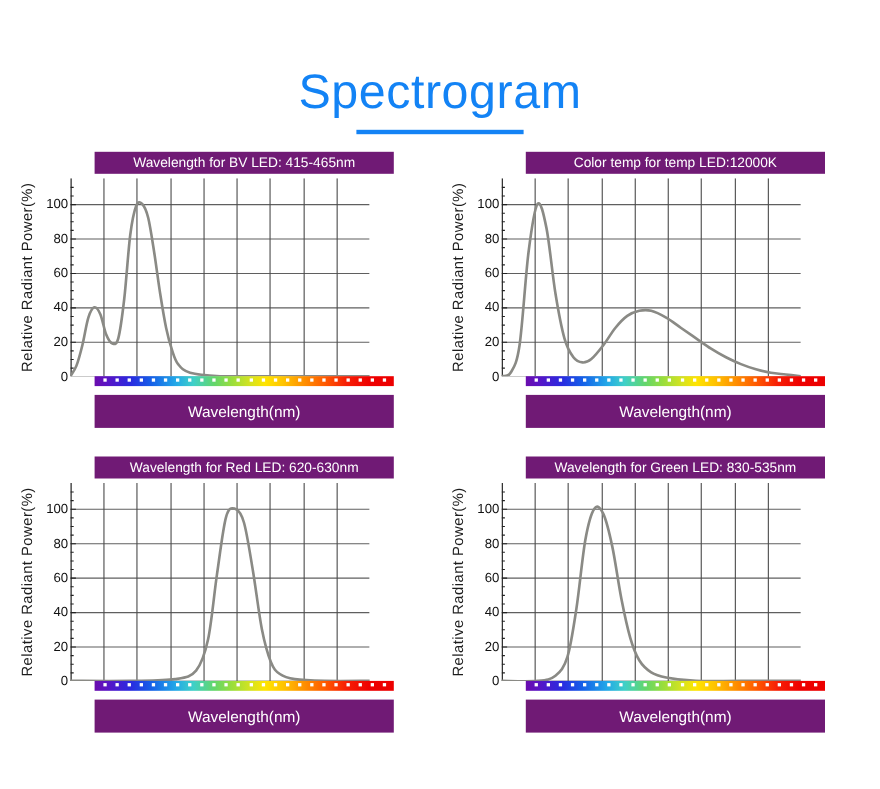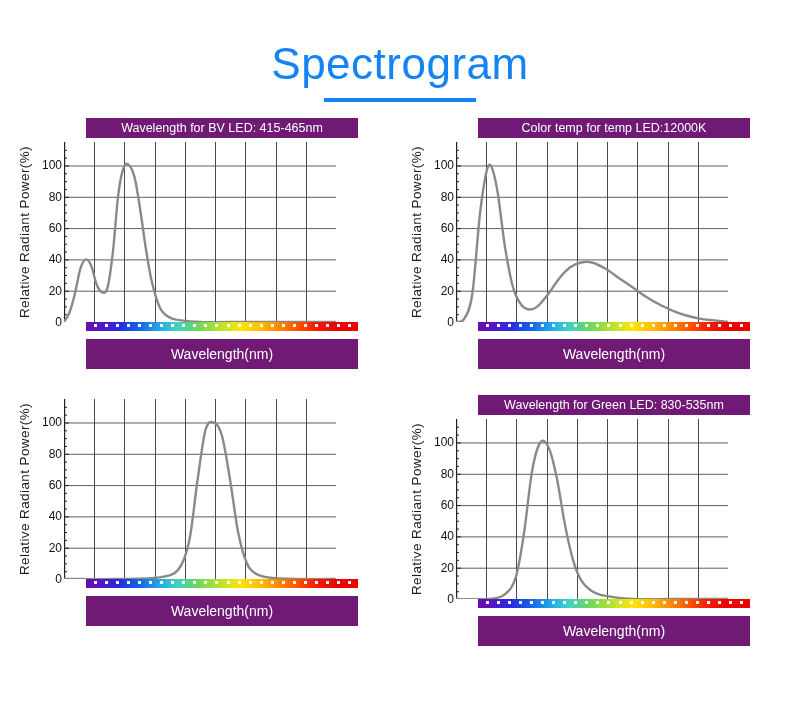--- a/index.html
+++ b/index.html
@@ -11,21 +11,21 @@
     width: 800px;
     height: 717px;
     font-family: "Liberation Sans", sans-serif;
     overflow: hidden;
     position: relative;
   }
 
   
   .page-title-wrap {
     width: 100%;
-    padding-top: 42px;
+    padding-top: 62px;
     text-align: center;
   }
   .page-title {
     font-size: 44px;
     font-weight: 400;
     color: #1383f5;
     letter-spacing: 0.5px;
     line-height: 1;
     margin: 0;
   }
@@ -331,20 +331,21 @@
         <span class="sp-tick" style="left: 217.826px;"></span>
         <span class="sp-tick" style="left: 228.87px;"></span>
         <span class="sp-tick" style="left: 239.913px;"></span>
         <span class="sp-tick" style="left: 250.957px;"></span>
         <span class="sp-tick" style="left: 262px;"></span>
       </div>
     <div class="banner chart-xaxis-banner">Wavelength(nm)</div>
   </div>
 
   <div class="chart-card" style="margin-top:26px;">
+    <div class="banner chart-title-banner">Wavelength for Red LED:  620-630nm</div>
     <div class="plot-row">
       <div class="ylabel">
         <span>Relative Radiant Power(%)</span>
       </div>
       <div class="ytick-col">
           <div class="ytick" style="top: 180px;">0</div>
           <div class="ytick" style="top: 148.696px;">20</div>
           <div class="ytick" style="top: 117.391px;">40</div>
           <div class="ytick" style="top: 86.087px;">60</div>
           <div class="ytick" style="top: 54.7826px;">80</div>

